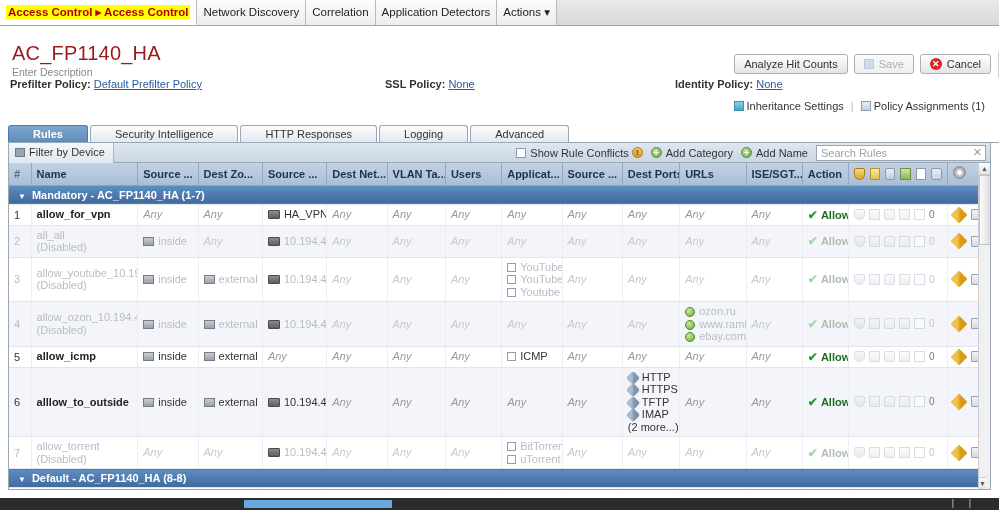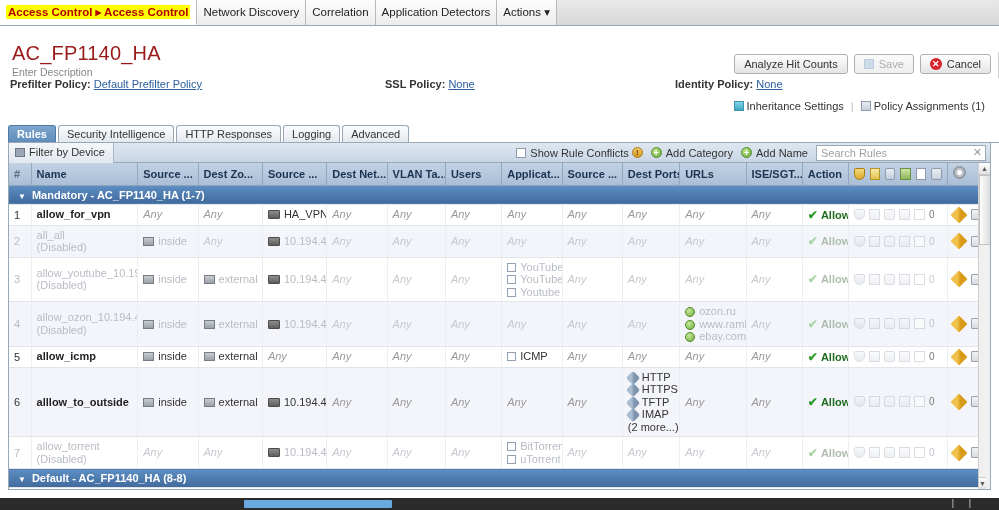--- a/index.html
+++ b/index.html
@@ -112,21 +112,21 @@
   .subtabs {
     height: 18px;
     margin: 3px 0 0 8px;
     display: flex;
     align-items: flex-end;
     border-bottom: 1px solid #9aa7b5;
     position: relative;
   }
   .subtabs .stab {
     height: 17px; line-height: 16px;
-    padding: 0 8px;
+    padding: 0 24px;
     font-size: 11px;
     border: 1px solid #9aa7b5;
     border-bottom: none;
     border-radius: 3px 3px 0 0;
     background: linear-gradient(#fbfcfd,#e3e9f0);
     margin-right: 2px;
     color: #333;
     cursor: pointer;
     white-space: nowrap;
   }

